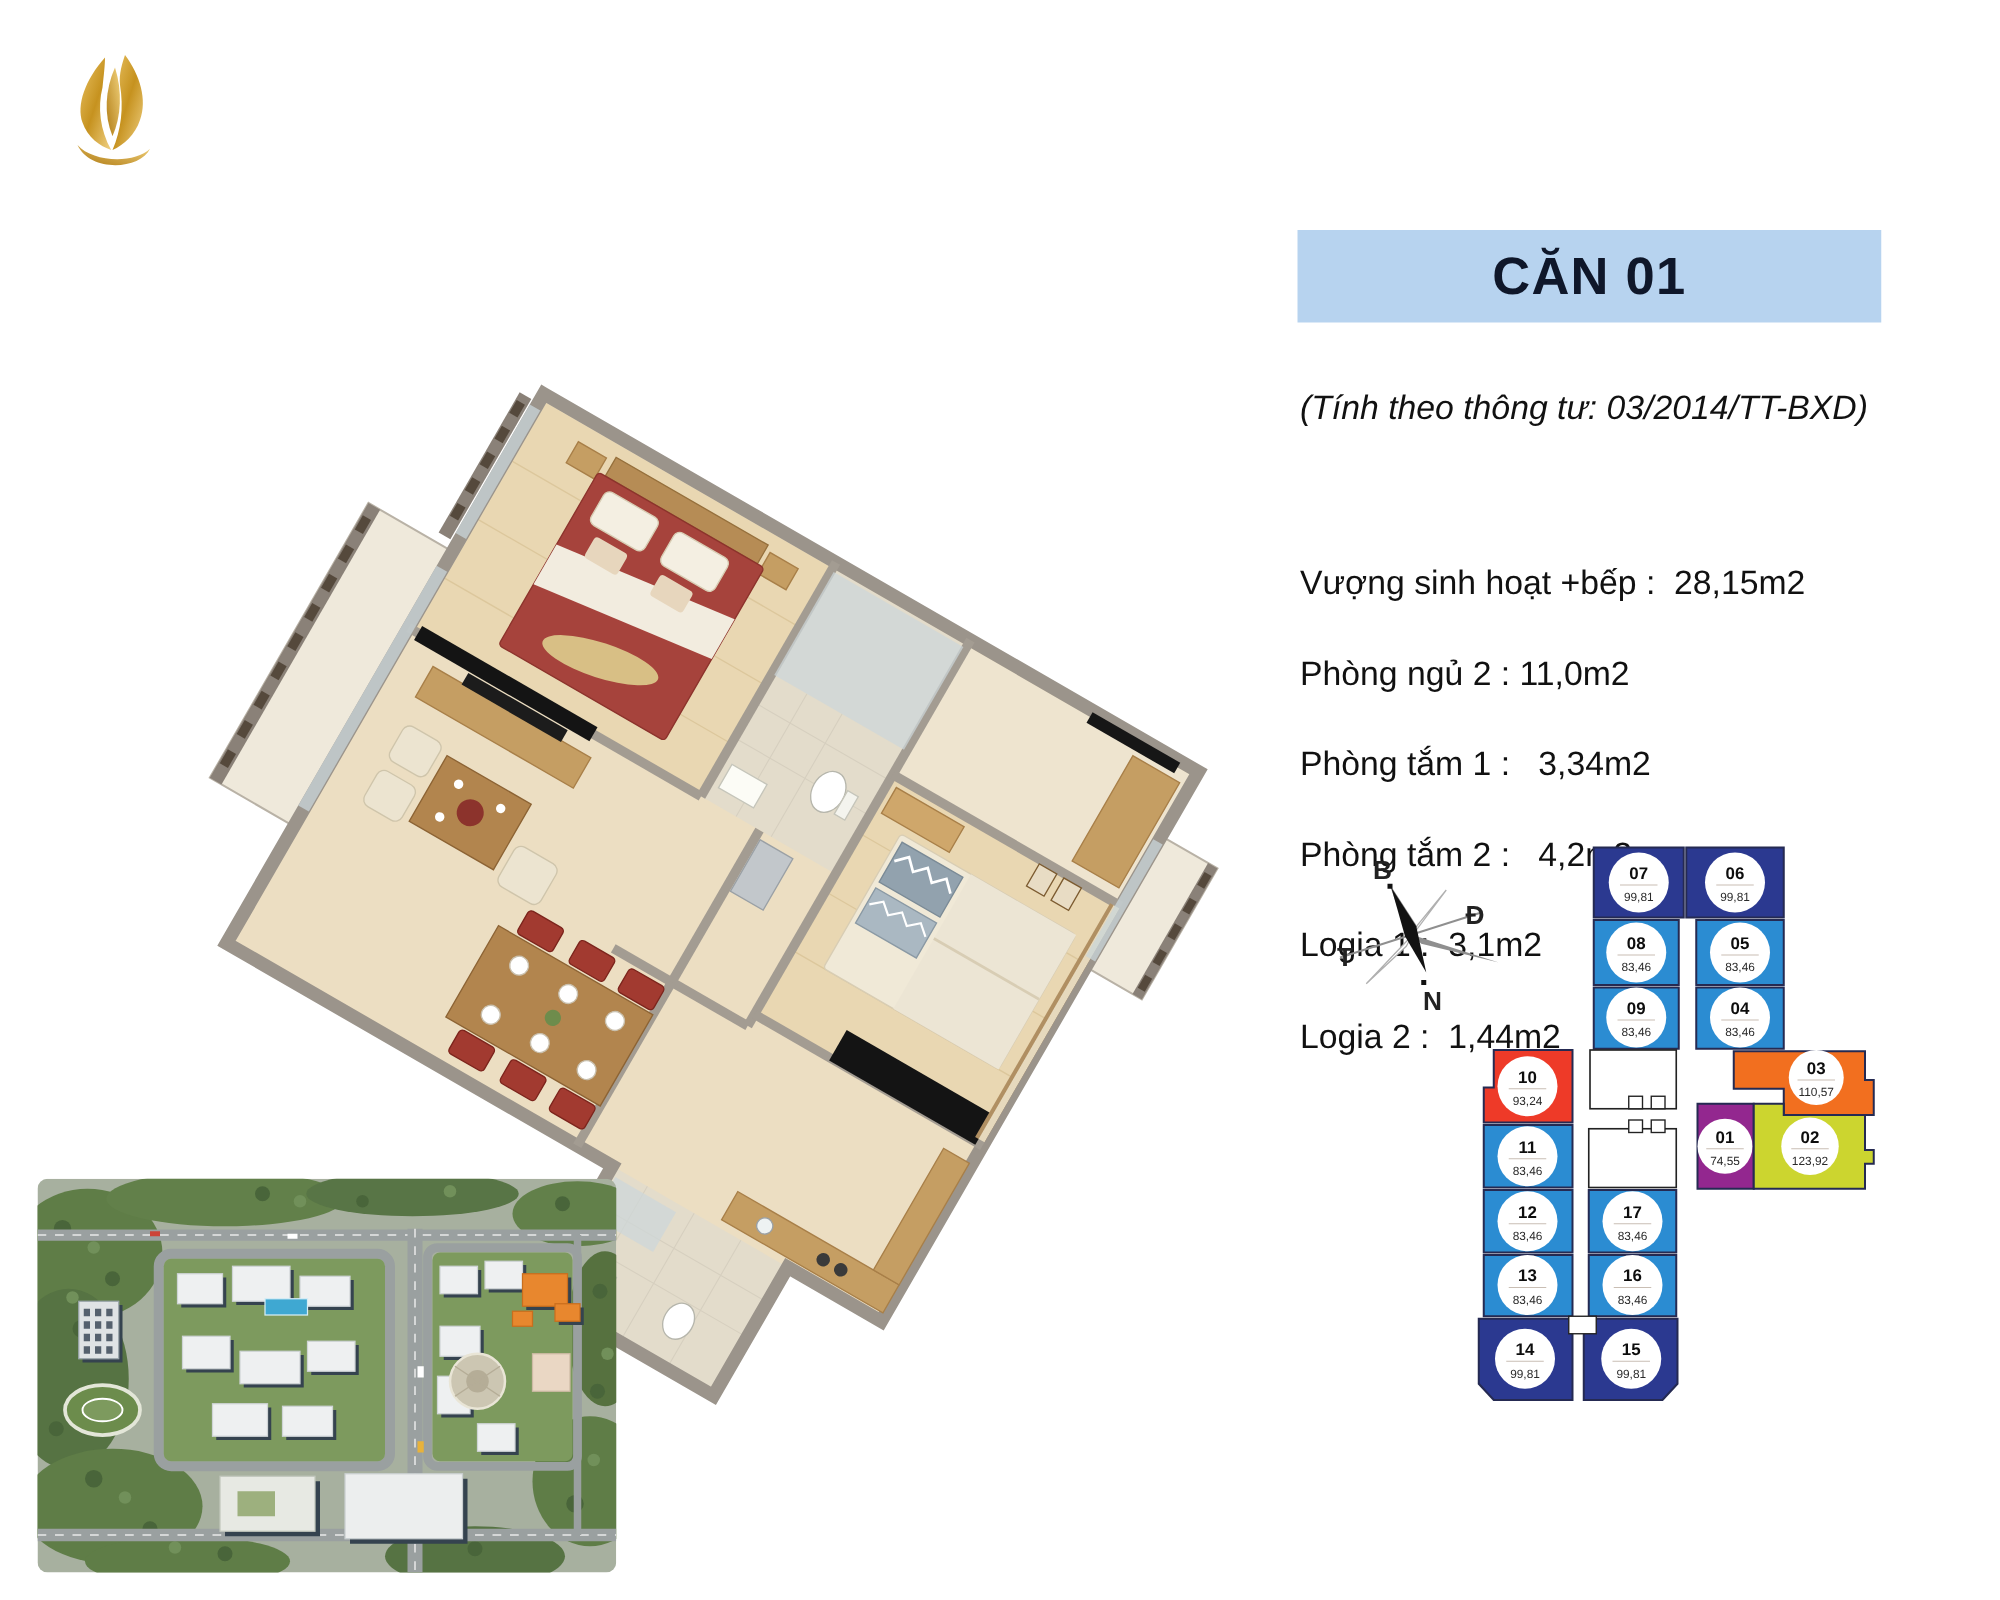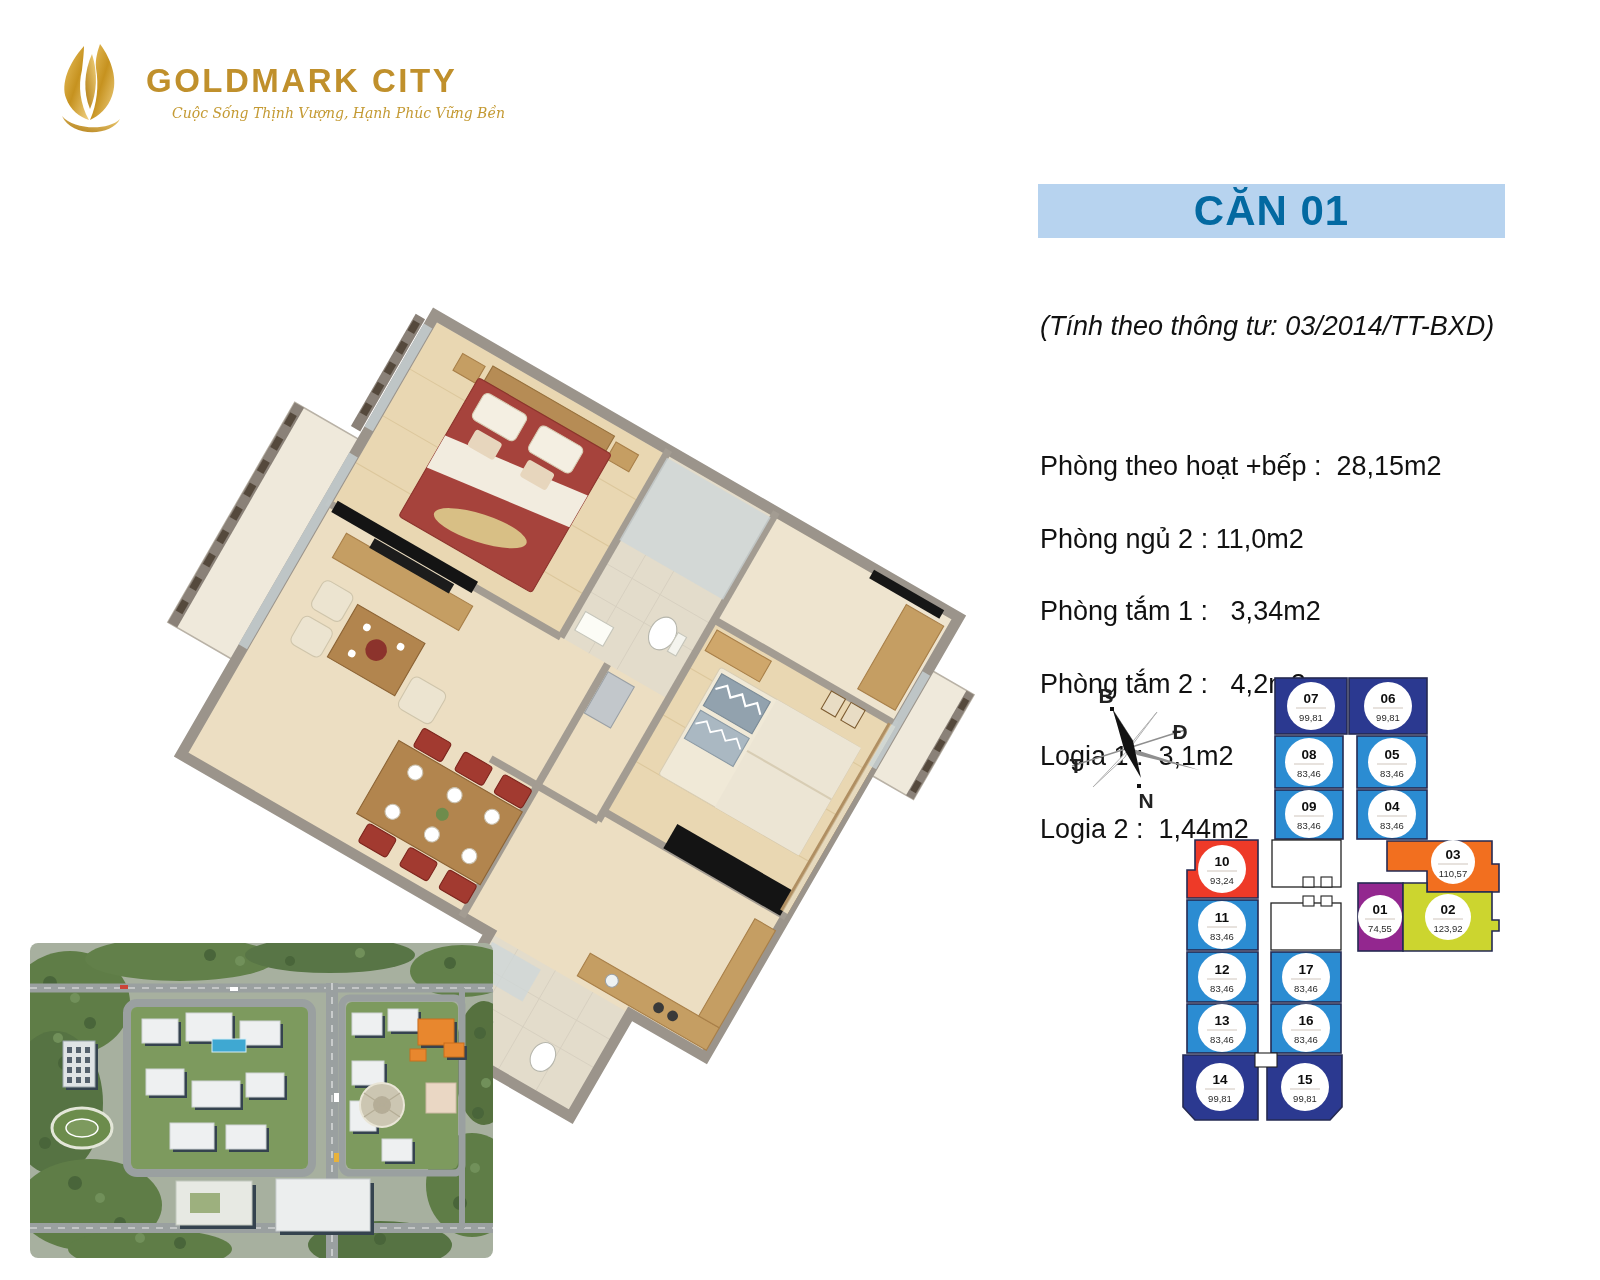--- a/index.html
+++ b/index.html
@@ -7,23 +7,23 @@
         font-family:"Liberation Sans",sans-serif;color:#111;}
 
   
   .logo{position:absolute;left:52px;top:36px;display:flex;align-items:flex-start;}
   .brand-col{margin-left:14px;padding-top:26px;}
   .brand-name{font-size:33px;font-weight:700;letter-spacing:2.5px;color:#c0902c;}
   .brand-tagline{margin-top:5px;margin-left:26px;font-family:"DejaVu Serif",serif;
                  font-style:italic;font-size:14px;color:#c49a33;}
 
   
-  .unit-title-bar{position:absolute;left:1038px;top:184px;width:467px;height:54px;
+  .unit-title-bar{position:absolute;left:1038px;top:184px;width:467px;height:74px;
                   background:#b7d3ef;display:flex;align-items:center;justify-content:center;
-                  font-size:42px;font-weight:700;color:#0369a1;letter-spacing:1px;}
+                  font-size:42px;font-weight:700;color:#0f172a;letter-spacing:1px;}
   .details{position:absolute;left:1040px;top:272px;width:480px;white-space:pre-wrap;}
   .details .line-bold{margin:0;font-size:27px;font-weight:700;line-height:34px;}
   .details .line-italic{margin:0;font-size:27px;font-style:italic;line-height:36px;}
   .room-list{margin-top:32px;}
   .room-list p{margin:0;font-size:27px;line-height:36.5px;}
 
   .compass{position:absolute;left:1030px;top:648px;}
   .floorplate{position:absolute;left:1165px;top:655px;}
   .plan3d{position:absolute;left:30px;top:295px;}
   .sitemap{position:absolute;left:30px;top:943px;}
@@ -46,24 +46,20 @@
         <linearGradient id="gold2" x1="0" y1="1" x2="1" y2="0">
           <stop offset="0" stop-color="#b07c15"></stop>
             <stop offset="1" stop-color="#f2d27c"></stop>
         </linearGradient>
       </defs>
       <path d="M32,10 C16,28 9,48 14,62 C18,74 28,81 37,84 C28,68 26,50 30,34 C31,25 32,16 32,10 Z" fill="url(#gold1)"></path>
       <path d="M40,18 C32,36 31,56 38,73 C45,57 46,37 40,18 Z" fill="url(#gold2)"></path>
       <path d="M48,8 C60,24 66,44 60,60 C56,72 47,80 38,84 C45,68 47,50 44,32 C43,23 46,14 48,8 Z" fill="url(#gold1)"></path>
       <path d="M10,80 C22,94 56,95 68,83 C60,100 20,102 10,80 Z" fill="url(#gold2)"></path>
     </svg>
-    <div class="brand-col">
-      <div class="brand-name" style="color: rgb(192, 144, 44);">GOLDMARK CITY</div>
-      <div class="brand-tagline">Cuộc Sống Thịnh Vượng, Hạnh Phúc Vững Bền</div>
-    </div>
   </div>
 
   <svg class="plan3d" width="950" height="840" viewBox="0 0 950 840">
     <defs>
       <pattern id="stripes" width="10" height="10" patternUnits="userSpaceOnUse">
         <rect width="10" height="10" fill="#e6d9bd"></rect>
           <rect width="5" height="10" fill="#b08f62"></rect>
       </pattern>
     </defs>
     <g transform="translate(405,20) rotate(30) scale(1.08)">
@@ -359,21 +355,21 @@
     </g>
   </svg>
 
   <div class="unit-title-bar" style="background: rgb(183, 211, 239);">
     <span>CĂN 01</span>
   </div>
 
   <div class="details">
     <p class="line-italic">(Tính theo thông tư: 03/2014/TT-BXD)</p>
     <div class="room-list">
-      <p>Phòng theo hoạt +bếp :  28,15m2</p>
+      <p>Vượng sinh hoạt +bếp :  28,15m2</p>
       <p>Phòng ngủ 2 : 11,0m2</p>
       <p>Phòng tắm 1 :   3,34m2</p>
       <p>Phòng tắm 2 :   4,2m2</p>
       <p>Logia 1 :  3,1m2</p>
       <p>Logia 2 :  1,44m2</p>
     </div>
   </div>
 
   <svg class="compass" width="180" height="170" viewBox="0 0 180 170">
     <path d="M42,118 L155,82" stroke="#8f8f8f" stroke-width="1.5"></path>

